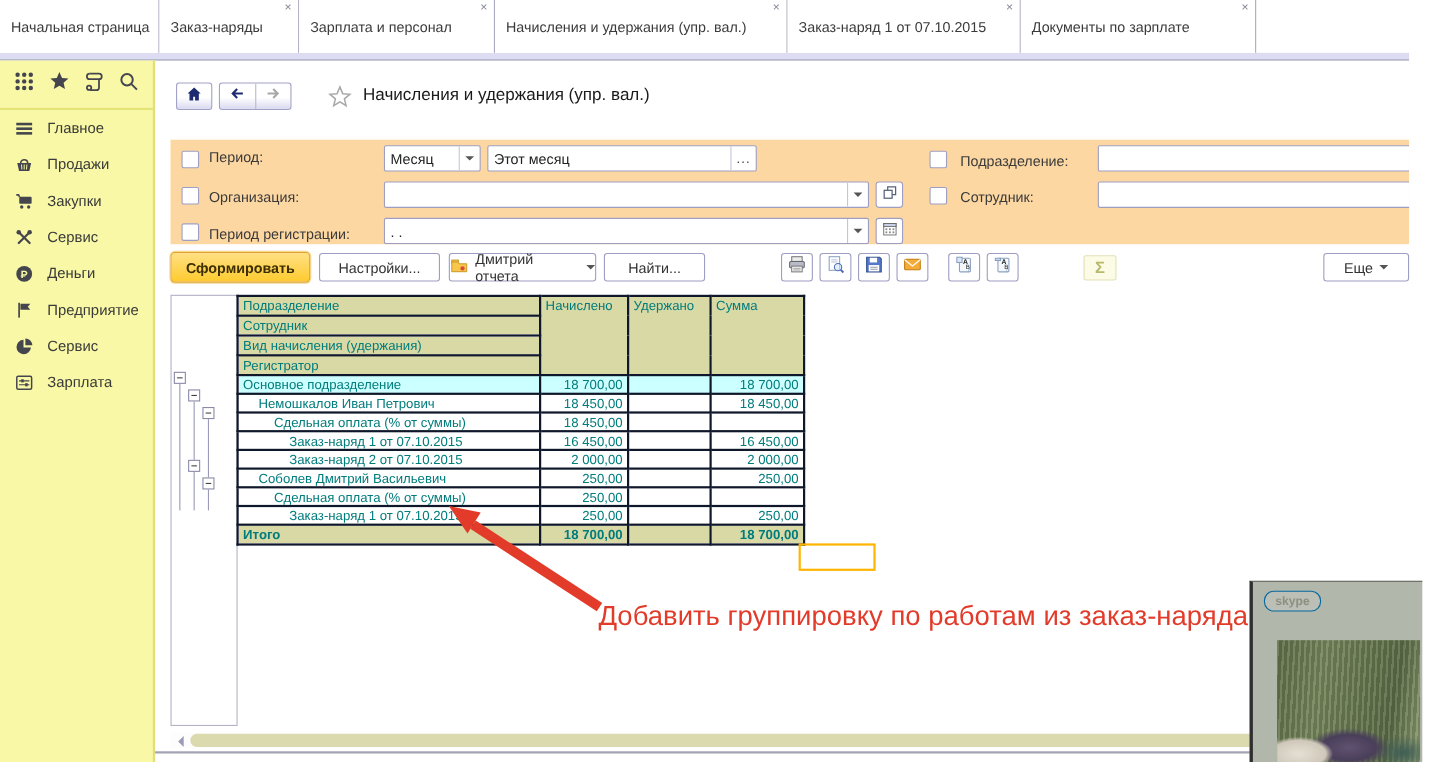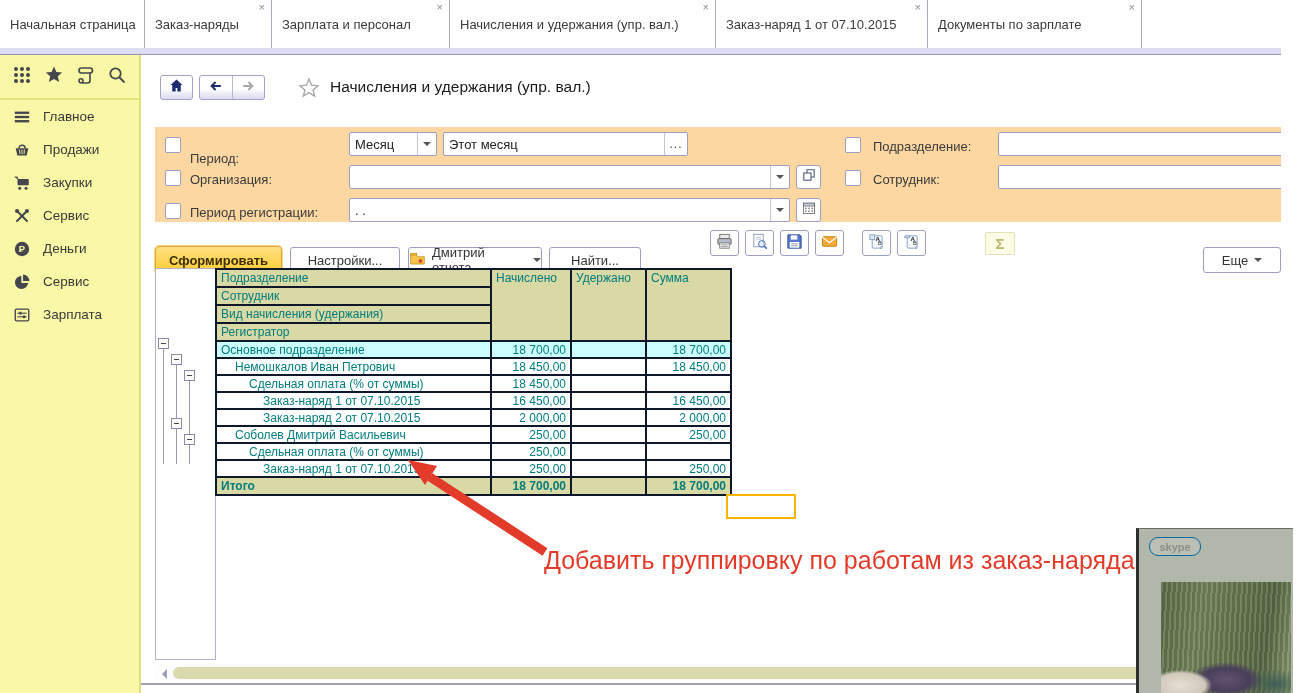--- a/index.html
+++ b/index.html
@@ -38,21 +38,21 @@
          justify-content:center;flex:none;}
   .tri{width:0;height:0;border:4px solid transparent;border-top-color:#555;margin-top:4px;}
   .dots{width:22px;align-self:stretch;border-left:1px solid #c6c6da;display:flex;align-items:center;
         justify-content:center;flex:none;font-size:12px;color:#444;letter-spacing:1px;}
   .sqbtn{position:absolute;width:25px;height:24px;box-sizing:border-box;border:1px solid #9e9ec2;
          border-radius:3px;background:#fff;display:flex;align-items:center;justify-content:center;}
   .sqbtn svg{width:16px;height:16px;}
   
   .tbtn{position:absolute;top:230px;height:26px;box-sizing:border-box;border:1px solid #9e9ec2;
         border-radius:3px;background:#fff;display:flex;align-items:center;justify-content:center;
-        font-size:13px;color:#333;gap:6px;margin-top:17px;}
+        font-size:13px;color:#333;gap:6px;}
   #btn-generate{left:155px;width:127px;top:229px;height:28px;border:1px solid #e0a23c;border-radius:4px;
         background:linear-gradient(#ffe084,#fecb2f);font-weight:bold;color:#3d2e00;
         box-shadow:0 0 0 1px #f6d886;}
   .ibtn{position:absolute;top:230px;width:29px;height:26px;box-sizing:border-box;border:1px solid #9e9ec2;
         border-radius:3px;background:#fff;display:flex;align-items:center;justify-content:center;}
   .ibtn svg{width:19px;height:19px;}
   #sigma{position:absolute;left:985px;top:232px;width:30px;height:23px;box-sizing:border-box;
          border:1px solid #e2e2b8;background:#fbfbe6;color:#b9b96e;font-size:15px;font-weight:bold;
          display:flex;align-items:center;justify-content:center;border-radius:2px;}
   
@@ -203,20 +203,27 @@
         <div class="mitem">
           <span class="micon"><svg viewBox="0 0 20 20">
               <circle cx="10" cy="10" r="8" fill="#45454e"></circle>
               <text x="10" y="13.8" font-size="10.5" text-anchor="middle" fill="#f8f8a6" font-weight="bold" font-family="sans-serif">Р</text>
               <line x1="6.5" y1="12.2" x2="11" y2="12.2" stroke="#f8f8a6"></line>
             </svg></span>
           <span>Деньги</span>
         </div>
         <div class="mitem">
           <span class="micon"><svg viewBox="0 0 20 20" fill="#45454e">
+              <rect x="4" y="2.5" width="1.7" height="15"></rect>
+              <path d="M6.2 3.5h10l-2.6 3 2.6 3h-10z"></path>
+            </svg></span>
+          <span>Предприятие</span>
+        </div>
+        <div class="mitem">
+          <span class="micon"><svg viewBox="0 0 20 20" fill="#45454e">
               <path d="M9.3 3.2A7.3 7.3 0 1 0 16.8 11H9.3z"></path>
               <path d="M11.2 1.8a7.3 7.3 0 0 1 7 7H11.2z"></path>
             </svg></span>
           <span>Сервис</span>
         </div>
         <div class="mitem">
           <span class="micon"><svg viewBox="0 0 20 20">
               <rect x="2.5" y="3.5" width="15" height="13" rx="1.5" fill="none" stroke="#45454e" stroke-width="1.5"></rect>
               <line x1="4.8" y1="8" x2="15.2" y2="8" stroke="#45454e" stroke-width="1.2"></line>
               <line x1="4.8" y1="12" x2="15.2" y2="12" stroke="#45454e" stroke-width="1.2"></line>
@@ -248,21 +255,21 @@
   <div style="position:absolute;left:297px;top:76px;width:24px;height:24px;">
     <span><svg width="24" height="24" viewBox="0 0 24 24">
           <path d="M12 3l2.6 6.2 6.4.5-4.9 4.2 1.5 6.1-5.6-3.4-5.6 3.4 1.5-6.1-4.9-4.2 6.4-.5z" fill="none" stroke="#a8a8a8" stroke-width="1.4"></path>
         </svg></span>
   </div>
   <div id="page-title">Начисления и удержания (упр. вал.)</div>
 
   <div id="filterpanel">
 
     <div class="cb" style="left:10px;top:10px;"></div>
-    <div class="flabel" style="left:35px;top:24px;">Период:</div>
+    <div class="flabel" style="left:35px;top:8px;">Период:</div>
     <div class="input" style="left:194px;top:5px;width:88px;">
       <span class="fill">Месяц</span>
       <span class="ddseg">
           <span class="tri"></span>
         </span>
     </div>
     <div class="input" style="left:288px;top:5px;width:245px;">
       <span class="fill">Этот месяц</span>
       <span class="dots">...</span>
     </div>

